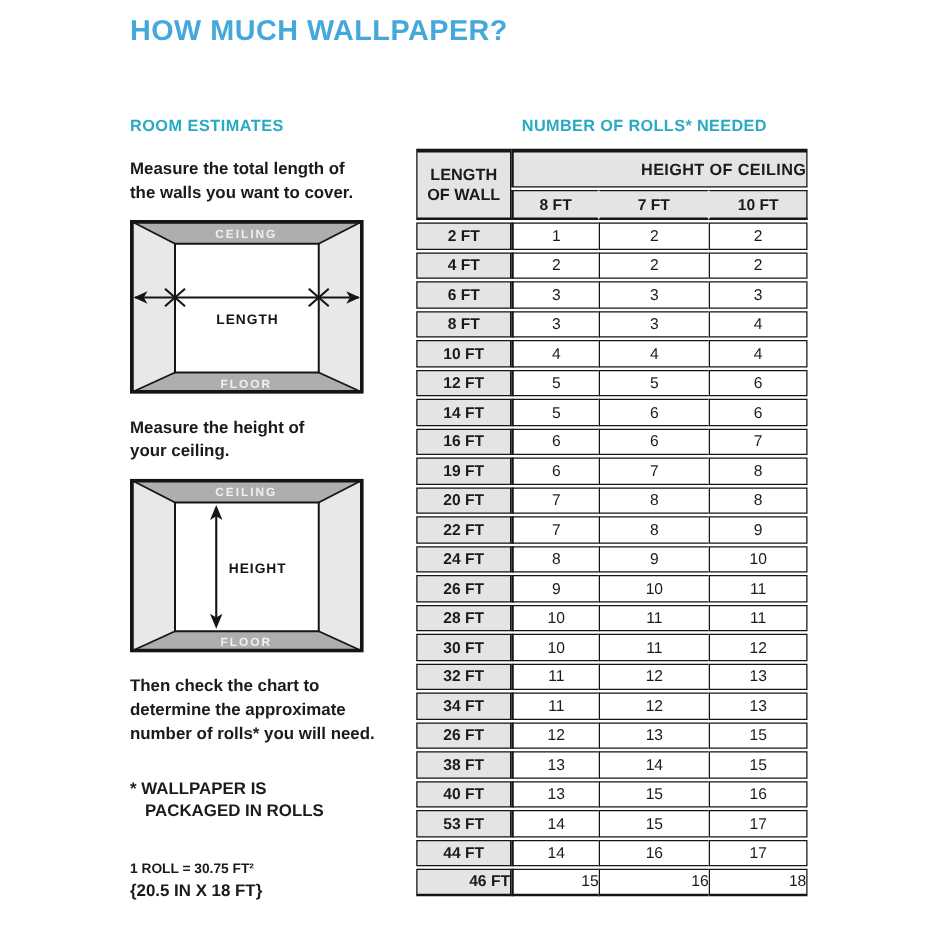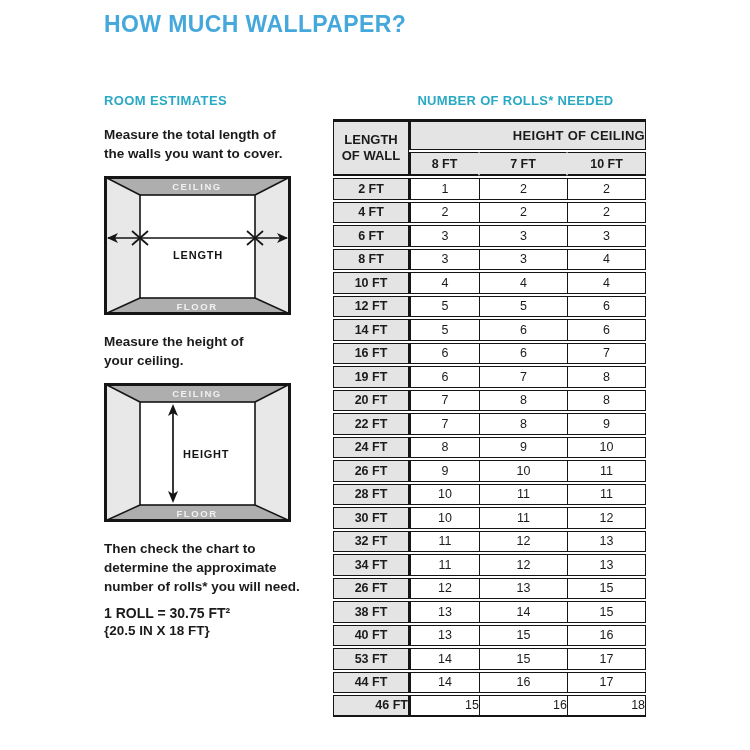--- a/index.html
+++ b/index.html
@@ -18,21 +18,21 @@
   .section-title {
     font-size:13px; font-weight:700; letter-spacing:.4px;
     color:var(--accent-teal,#2aa9c4);
   }
   .step { margin-top:17px; font-size:13.5px; line-height:19px; white-space:pre-line;font-weight:bold; }
   .room-svg { display:block; margin-top:13px; }
   .footnote {
     margin-top:26px; font-size:13.5px; line-height:18px; font-weight:700;
     white-space:pre-line; padding-left:12px; text-indent:-12px;
   }
-  .roll-note  { margin-top:8px; font-size:14px; line-height:18px; font-weight:700; }
+  .roll-note  { margin-top:28px; font-size:11px; line-height:18px; font-weight:700; }
   .roll-note2 { font-size:13.5px; line-height:18px; font-weight:700; }
   
   .right-col { position:absolute; left:333px; top:93px; width:365px; }
   .table-title {
     text-align:center; font-size:13px; font-weight:700; letter-spacing:.3px;
     color:var(--accent-teal,#2aa9c4);
   }
   table.rolls {
     margin-top:9px; width:313px; table-layout:fixed;
     border-collapse:separate; border-spacing:0 2px; background:#fff;
@@ -140,20 +140,22 @@
         <path d="M69 21 l-5 12 l5 -3 l5 3 z"></path>
         <path d="M69 120 l-5 -12 l5 3 l5 -3 z"></path>
       </g>
       <text x="79" y="75" text-anchor="start" class="svg-dim-label">HEIGHT</text>
     </svg>
 
     <p class="step">Then check the chart to
 determine the approximate
 number of rolls* you will need.</p>
 
+    <p class="footnote">* WALLPAPER IS
+PACKAGED IN ROLLS</p>
     <p class="roll-note">1 ROLL = 30.75 FT²</p>
     <p class="roll-note2">{20.5 IN X 18 FT}</p>
   </div>
 
   <div class="right-col">
     <div class="table-title">NUMBER OF ROLLS* NEEDED</div>
 
     <table class="rolls">
       <colgroup>
         <col style="width:76px">

